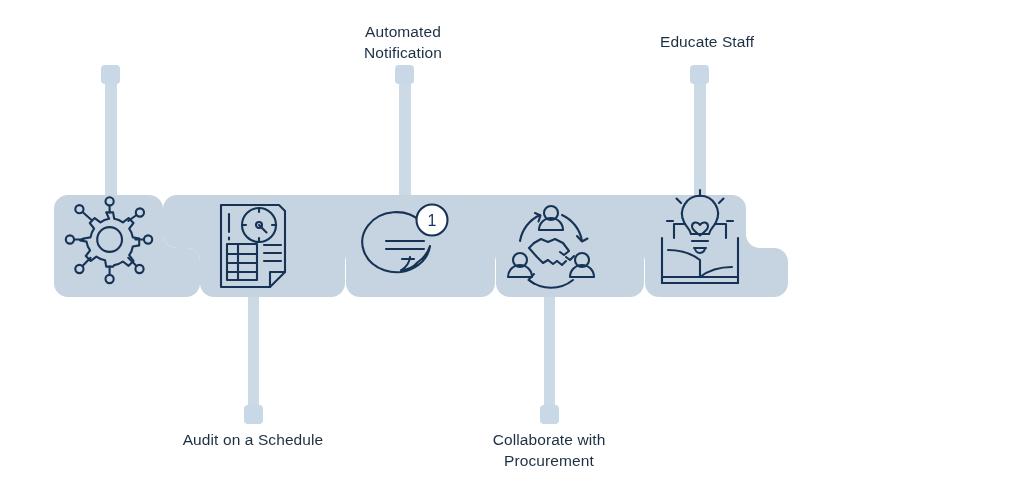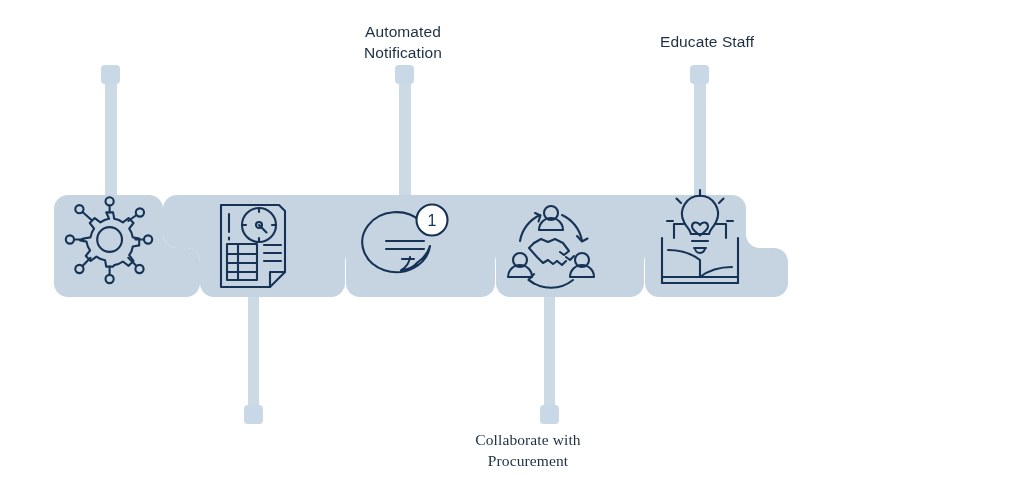--- a/index.html
+++ b/index.html
@@ -210,17 +210,18 @@
       <path d="M27,-25 h6"></path>
     </g>
   </svg>
 
 
   <div class="label top" style="left:707px;top:32px;width:230px;">Educate Staff</div>
 
   <div class="label top" style="left:403px;top:22px;width:230px;">Automated
 Notification</div>
 
-
-  <div class="label bottom" style="left:528px;top:430px;width:260px;font-family:Liberation Serif, serif;">Collaborate with
+  <div class="label bottom" style="left:253px;top:430px;width:260px;">Audit on a Schedule</div>
+
+  <div class="label bottom" style="left:549px;top:430px;width:260px;">Collaborate with
 Procurement</div>
 
 </div>
 
 </body></html>

